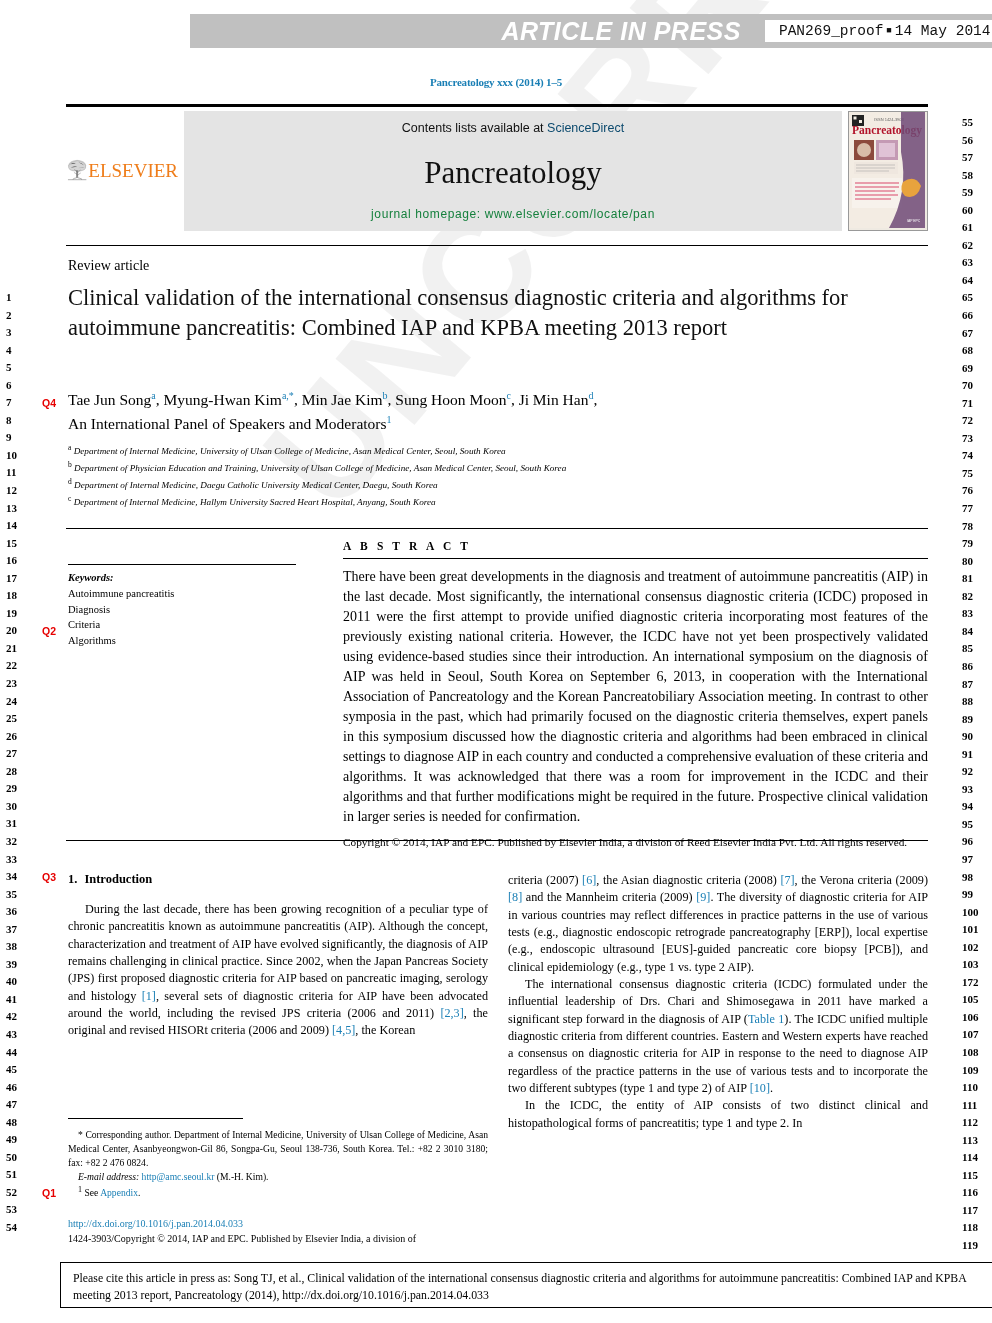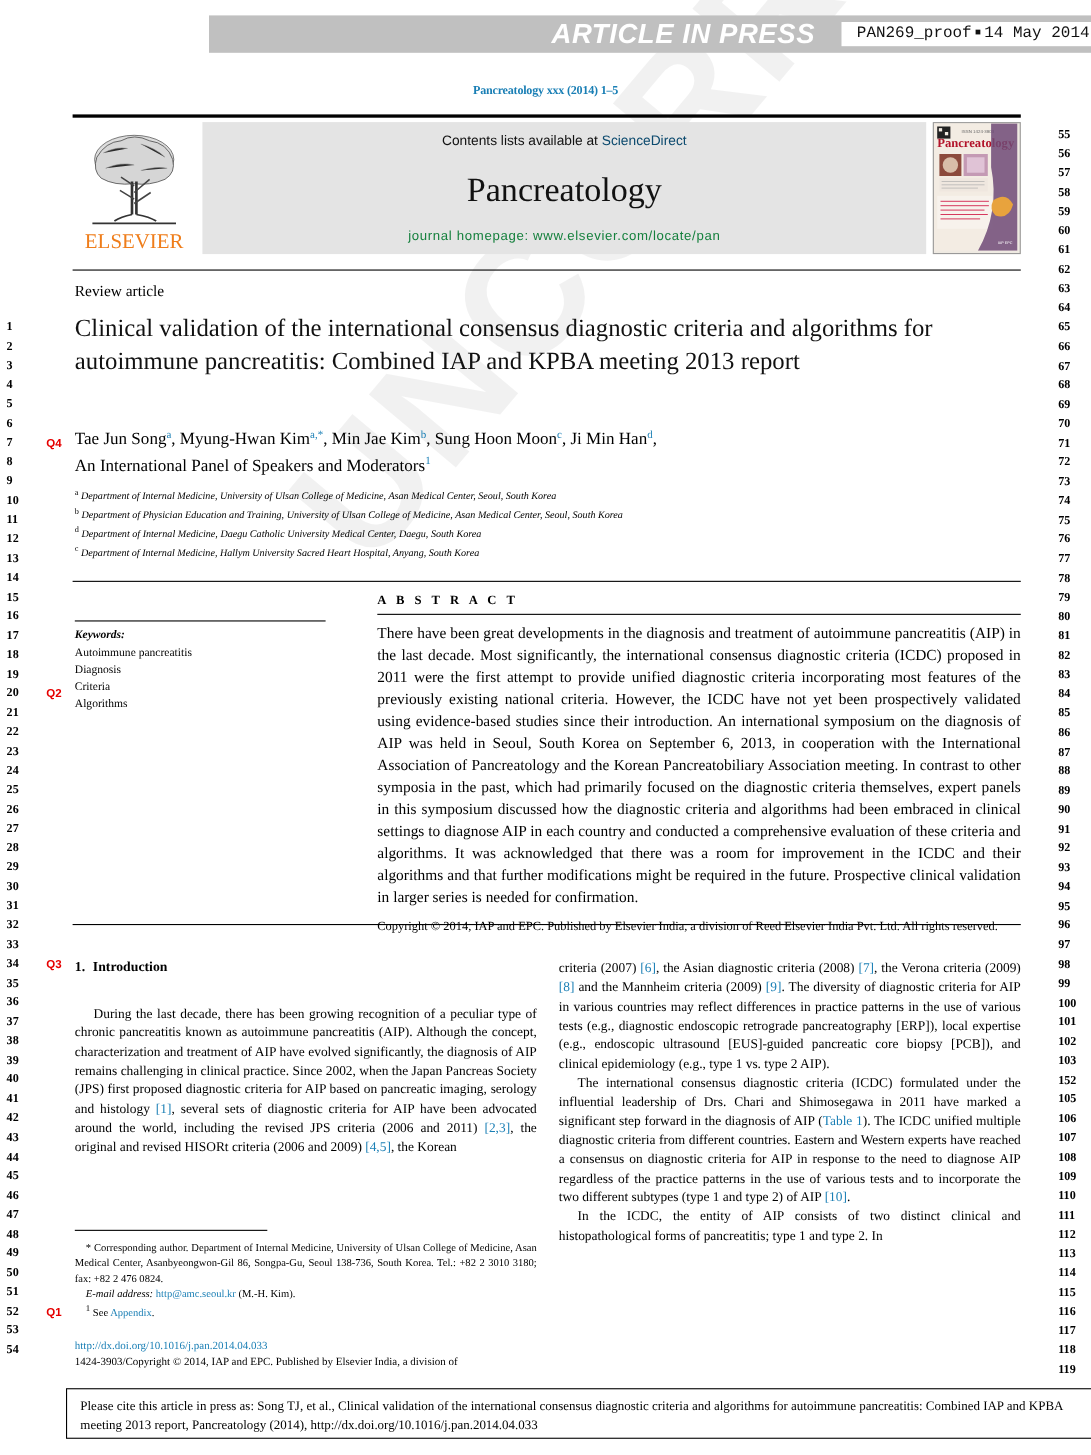--- a/index.html
+++ b/index.html
@@ -78,21 +78,20 @@
     width: 862px;
     border-top: 3px solid #000;
     padding-top: 4px;
     display: flex;
     align-items: stretch;
   }
   .elsevier-logo {
     width: 112px;
     flex: 0 0 112px;
     display: flex;
-    flex-direction: column;
     align-items: center;
     justify-content: flex-end;
     padding-bottom: 2px;
   }
   .tree-svg { display:block; }
   .elsevier-word {
     font-family: "Liberation Serif", serif;
     font-size: 19px;
     font-weight: normal;
     letter-spacing: 0px;
@@ -263,21 +262,21 @@
   .col-right {
     position: absolute;
     left: 508px;
     top: 872px;
     width: 420px;
   }
   .sec-head {
     font-family: "Liberation Serif", serif;
     font-weight: bold;
     font-size: 12.5px;
-    margin-bottom: 26px;
+    margin-bottom: 14px;
   }
   .sec-head .num { margin-right: 7px; }
   .body-par {
     font-size: 12.2px;
     line-height: 1.42;
     text-align: justify;
     text-indent: 17px;
     font-family: "Liberation Serif", serif;
     margin: 0 0 0 0;
   }
@@ -597,21 +596,21 @@
       <div>94</div>
       <div>95</div>
       <div>96</div>
       <div>97</div>
       <div>98</div>
       <div>99</div>
       <div>100</div>
       <div>101</div>
       <div>102</div>
       <div>103</div>
-      <div>152</div>
+      <div>172</div>
       <div>105</div>
       <div>106</div>
       <div>107</div>
       <div>108</div>
       <div>109</div>
       <div>110</div>
       <div>111</div>
       <div>112</div>
       <div>113</div>
       <div>114</div>

